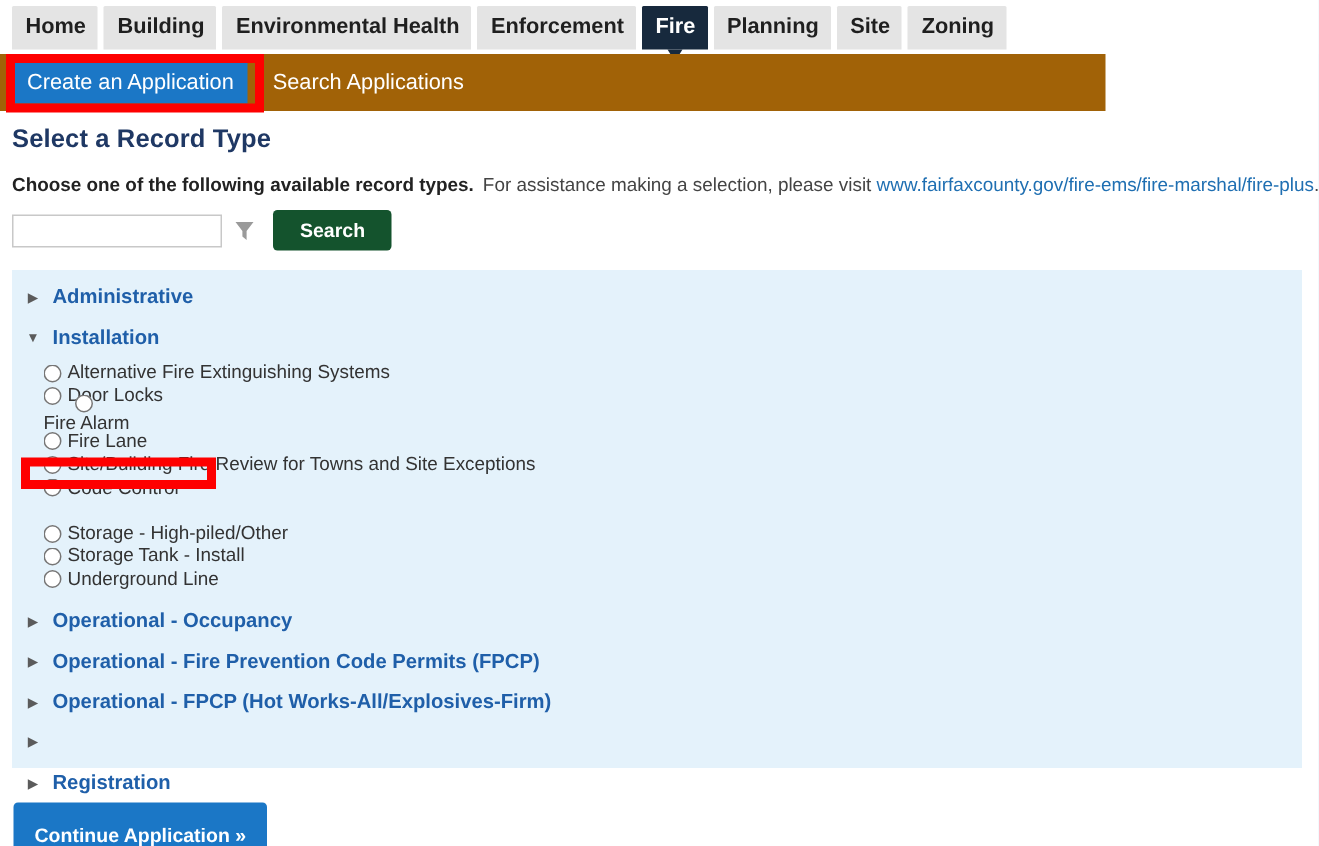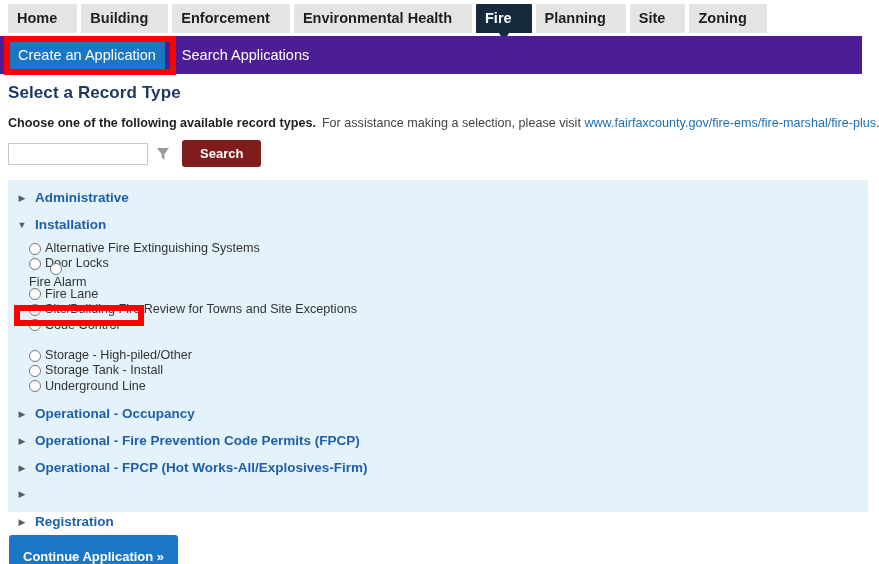--- a/index.html
+++ b/index.html
@@ -30,21 +30,21 @@
     left: 8px; top: 4px;
     display: flex;
     align-items: flex-end;
     gap: 4px;
   }
   .tab {
     background: #e4e4e4;
     color: #1f1f1f;
     font-weight: bold;
     font-size: 14.5px;
-    padding: 6px 20px 7px 9px;
+    padding: 6px 8px 7px 9px;
     line-height: 16px;
     border-radius: 1px 1px 0 0;
     white-space: nowrap;
     cursor: pointer;
   }
   .tab.active {
     background: #17293d;
     color: #ffffff;
     position: relative;
   }
@@ -57,23 +57,23 @@
     width: 0; height: 0;
     border-left: 5px solid transparent;
     border-right: 5px solid transparent;
     border-top: 8px solid #17293d;
   }
 
   
   .subnav {
     position: absolute;
     left: 0; top: 36px;
-    width: 862px;
+    width: 737px;
     height: 38px;
-    background: #4c1d95;
+    background: #a16207;
   }
   .subnav-inner {
     position: absolute;
     left: 9px; top: 0;
     height: 38px;
     display: flex;
     align-items: center;
     gap: 8px;
   }
   .subnav-item {
@@ -148,21 +148,21 @@
   }
   .filter-icon {
     margin-left: 8px;
     width: 14px;
     height: 16px;
     display: inline-block;
     line-height: 16px;
   }
   .search-btn {
     margin-left: 12px;
-    background: #7f1d1d;
+    background: #14532d;
     color: #ffffff;
     font-weight: bold;
     font-size: 13px;
     border: none;
     border-radius: 3px;
     padding: 6px 18px;
     cursor: pointer;
     font-family: "Liberation Sans", sans-serif;
   }
 
@@ -234,22 +234,22 @@
     font-family: "Liberation Sans", sans-serif;
   }
 </style>
 </head>
 <body>
 
 <div class="tabstrip">
   <div class="tabs" id="module-tabs">
       <div class="tab">Home</div>
       <div class="tab">Building</div>
+      <div class="tab">Environmental Health</div>
       <div class="tab">Enforcement</div>
-      <div class="tab">Environmental Health</div>
       <div class="tab active">Fire</div>
       <div class="tab">Planning</div>
       <div class="tab">Site</div>
       <div class="tab">Zoning</div>
     </div>
 </div>
 
 <div class="subnav">
   <div class="subnav-inner" id="subnav-items">
       <div class="subnav-item active">Create an Application</div>

